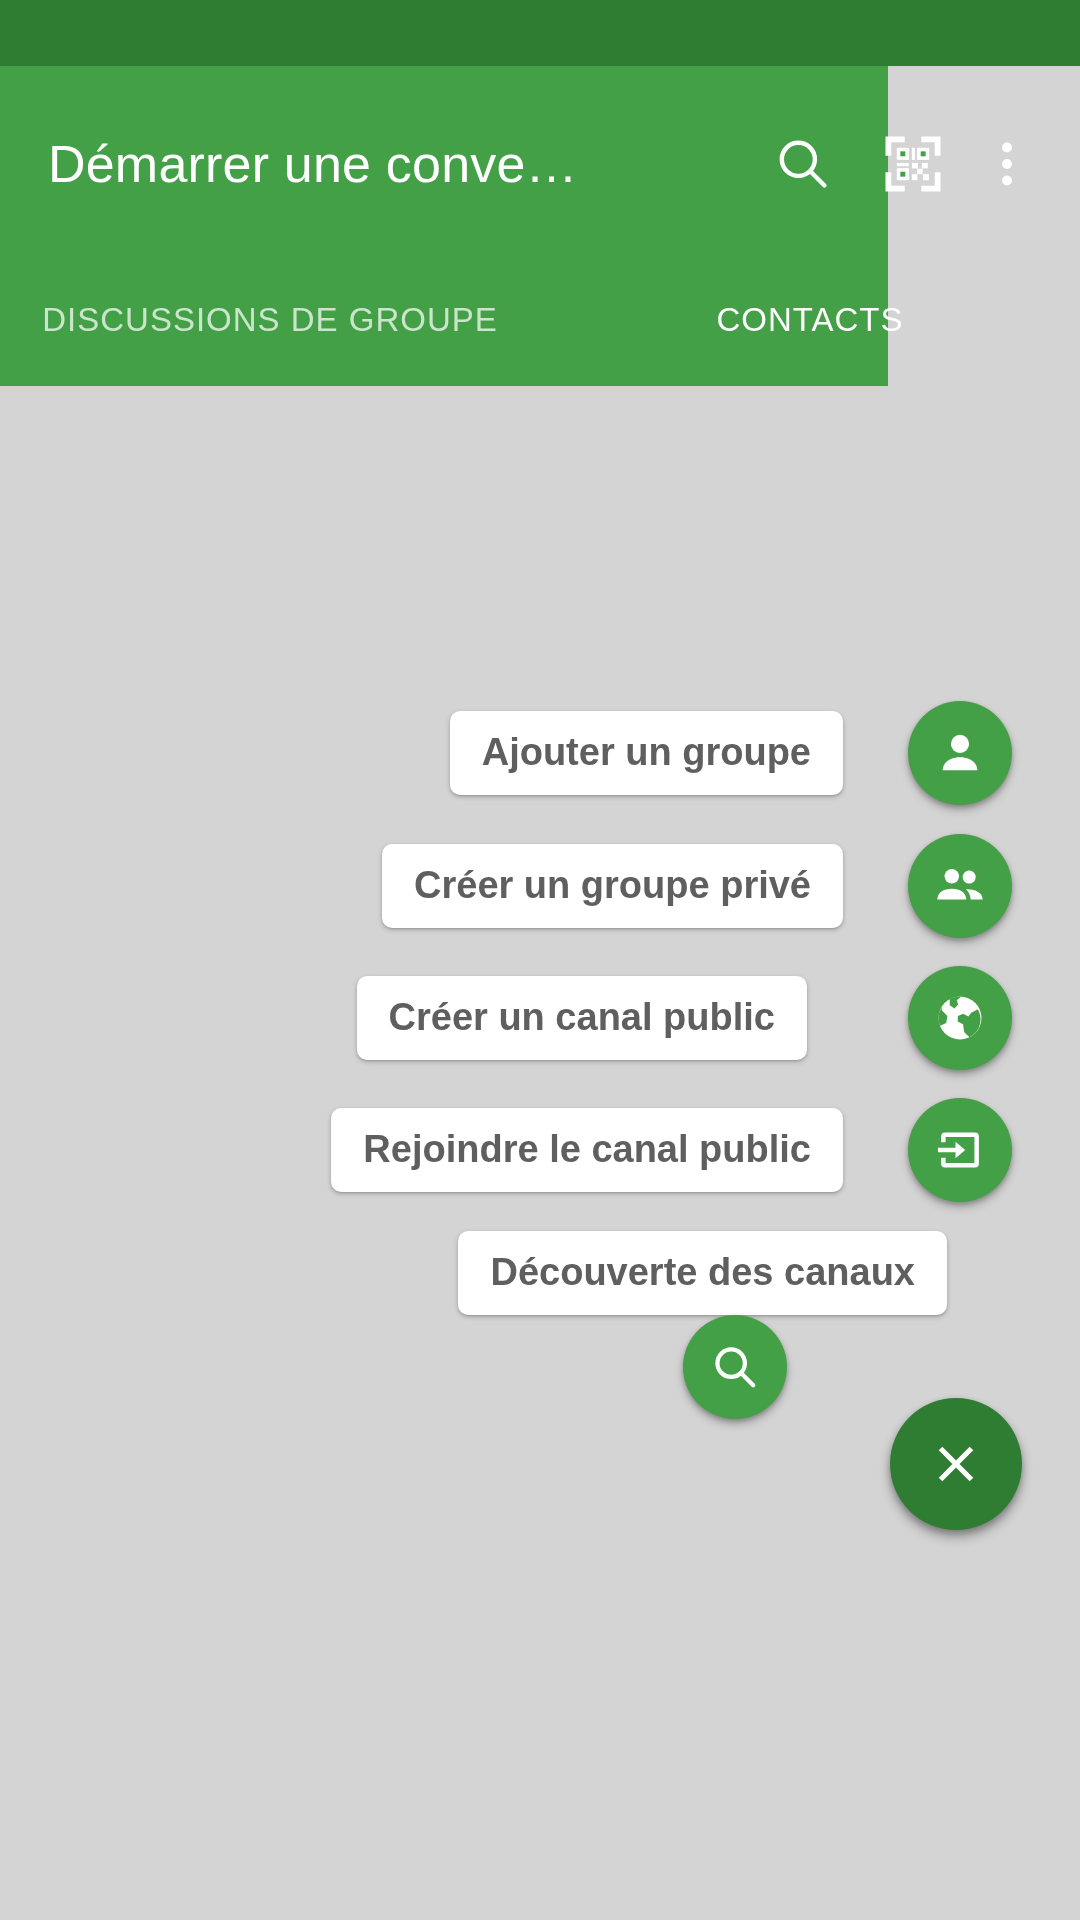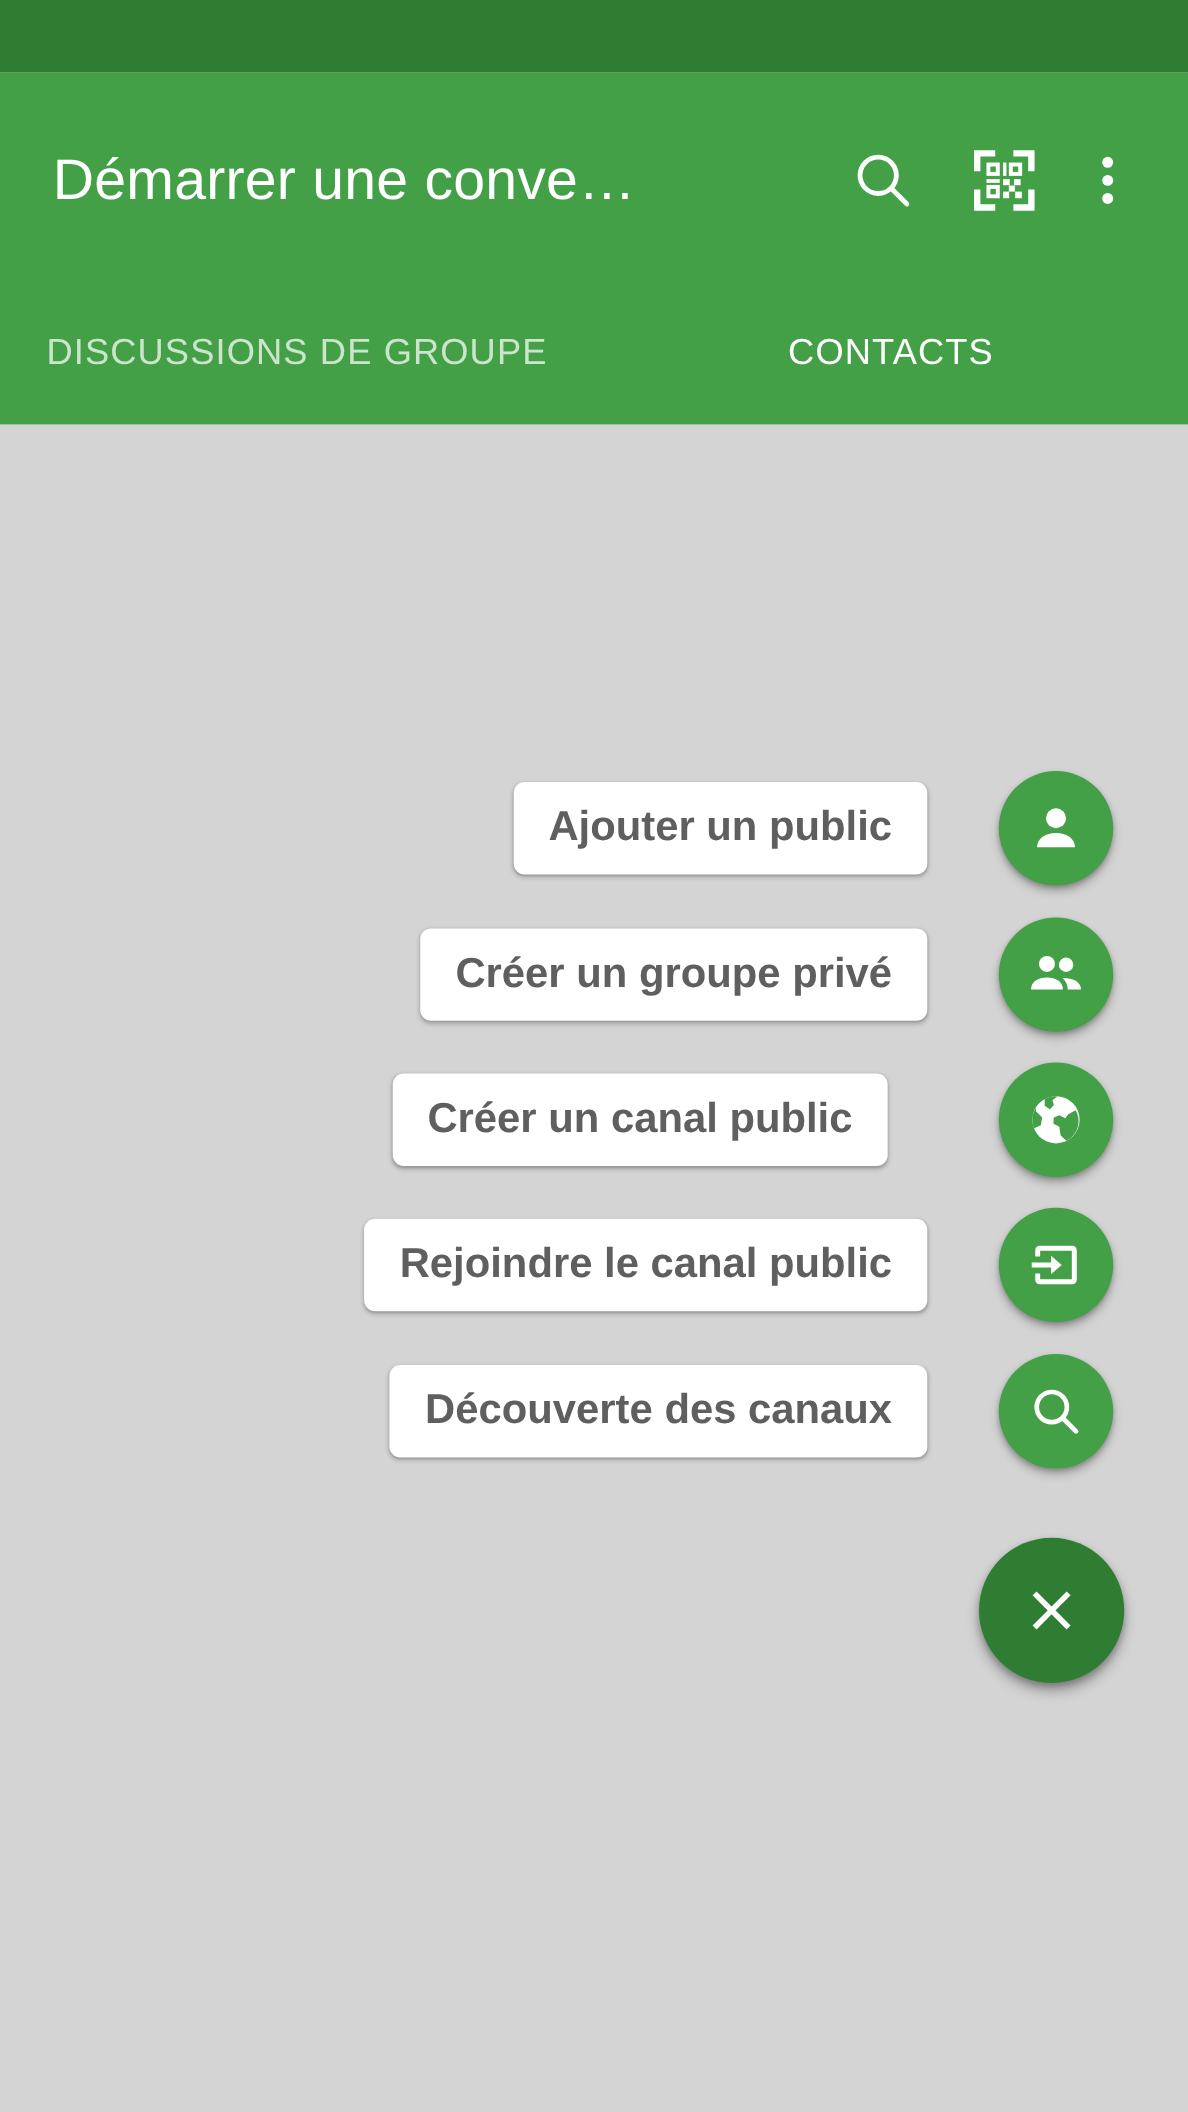--- a/index.html
+++ b/index.html
@@ -29,21 +29,21 @@
     top: 0; left: 0;
     width: 1080px;
     height: 66px;
     background: #2e7d32;
   }
 
   
   .app-bar {
     position: absolute;
     top: 66px; left: 0;
-    width: 1080px;
+    width: 888px;
     height: 320px;
     background: #43a047;
     box-sizing: border-box;
   }
 
   .app-bar-top {
     position: absolute;
     top: 0; left: 0;
     width: 1080px;
     height: 195px;
@@ -265,21 +265,21 @@
     </div>
 
     <div class="tab-indicator"></div>
   </div>
 
   <div class="content-scrim"></div>
 
   <div class="speed-dial">
 
     <div class="sd-row" style="top:315px;">
-      <div class="sd-label">Ajouter un public</div>
+      <div class="sd-label">Ajouter un groupe</div>
       <div class="mini-fab">
         <span>
           <svg width="56" height="56" viewBox="0 0 24 24">
             <circle cx="12" cy="8.1" r="3.9" fill="#ffffff"></circle>
             <path d="M4.6 19.4c0-3.5 3.3-5.6 7.4-5.6s7.4 2.1 7.4 5.6z" fill="#ffffff"></path>
           </svg>
         </span>
       </div>
     </div>
 
@@ -317,21 +317,21 @@
         <span>
           <svg width="54" height="54" viewBox="0 0 24 24">
             <path d="M3.6 6.0a1.8 1.8 0 0 1 1.8-1.8h13.2a1.8 1.8 0 0 1 1.8 1.8v12a1.8 1.8 0 0 1-1.8 1.8H5.4a1.8 1.8 0 0 1-1.8-1.8v-2.6h2.0v2.4h12.8V6.2H5.6v2.4h-2z" fill="#ffffff"></path>
             <path d="M2.2 11.0h9.0v2.0h-9z" fill="#ffffff"></path>
             <path d="M10.0 8.3l4.3 3.7-4.3 3.7z" fill="#ffffff"></path>
           </svg>
         </span>
       </div>
     </div>
 
-    <div class="sd-row" style="top:845px;">
+    <div class="sd-row" style="top:845px;flex-direction:column;">
       <div class="sd-label">Découverte des canaux</div>
       <div class="mini-fab">
         <span>
           <svg width="54" height="54" viewBox="0 0 24 24">
             <circle cx="10.3" cy="10.3" r="6.1" fill="none" stroke="#ffffff" stroke-width="1.9"></circle>
             <line x1="14.9" y1="14.9" x2="20.1" y2="20.1" stroke="#ffffff" stroke-width="1.9" stroke-linecap="round"></line>
           </svg>
         </span>
       </div>
     </div>

